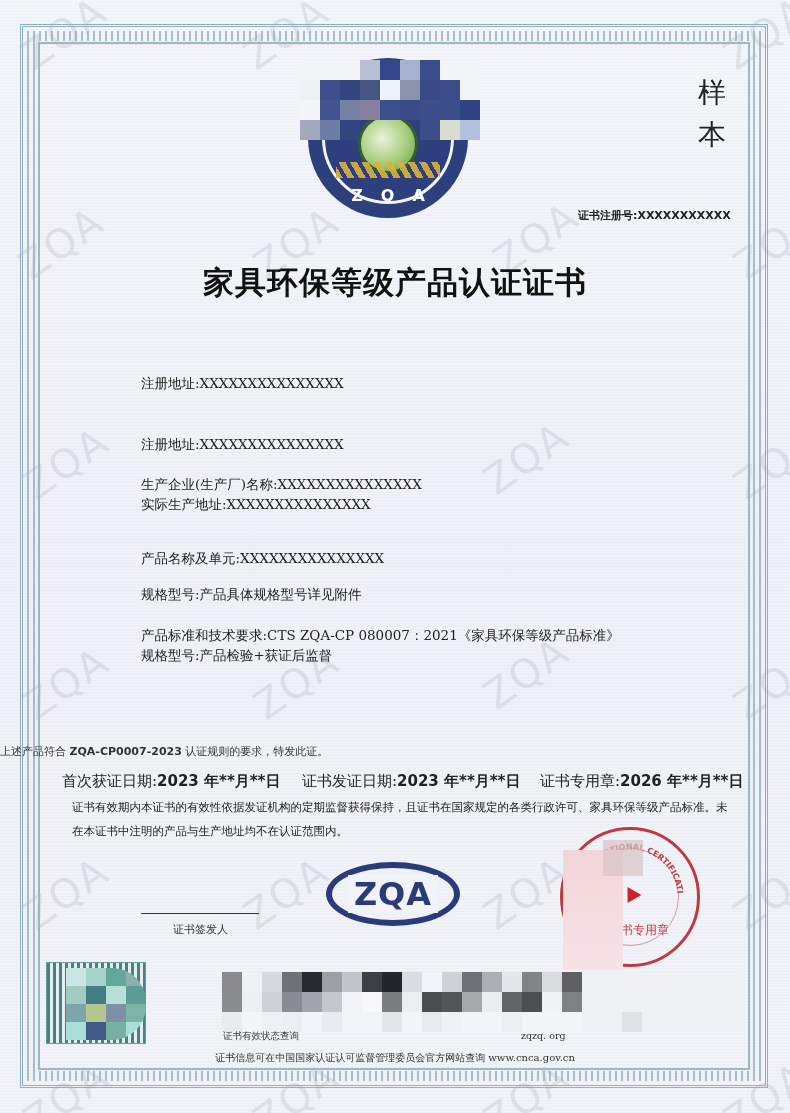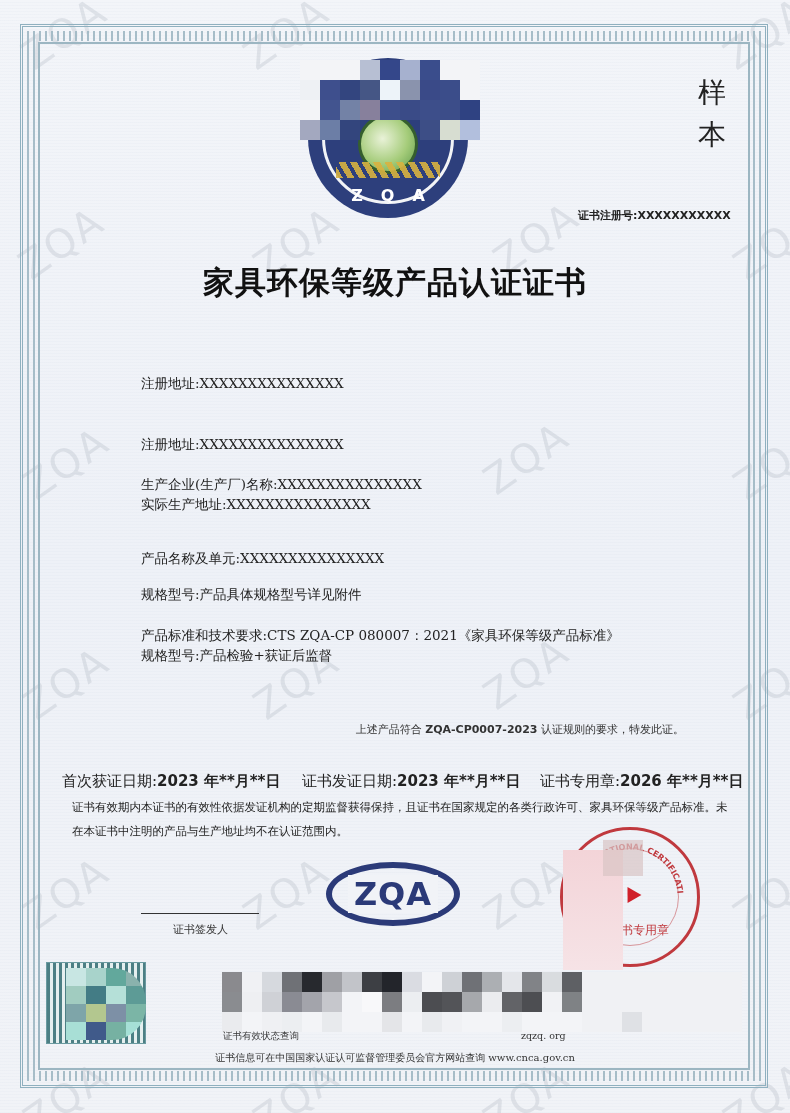--- a/index.html
+++ b/index.html
@@ -89,21 +89,21 @@
   .grade-opt { display: inline-block; margin-right: 16px; }
   .cbox {
     display: inline-block; width: 10px; height: 10px; border: 1.5px solid #222;
     vertical-align: -1px; margin-right: 2px; position: relative; box-sizing: content-box;
   }
   .cbox.checked::after {
     content: ""; position: absolute; left: 2px; top: 0px; width: 3px; height: 6px;
     border-right: 2px solid #222; border-bottom: 2px solid #222; transform: rotate(40deg);
   }
   .conform {
-    position: absolute; left: 0; width: 684px; top: 722px; text-align: right;
+    position: absolute; left: 0; width: 684px; top: 744px; text-align: left;
     font-size: 11px; color: #333;
   }
   .conform b { font-family: "DejaVu Sans", sans-serif; }
   .dates {
     position: absolute; top: 756px; font-size: 15px; color: #222; margin-top: 16px;
   }
   .dates b { font-family: "DejaVu Sans", sans-serif; }
   .validity {
     position: absolute; left: 72px; top: 795px; width: 660px;
     font-size: 11.5px; line-height: 24px; color: #222;

